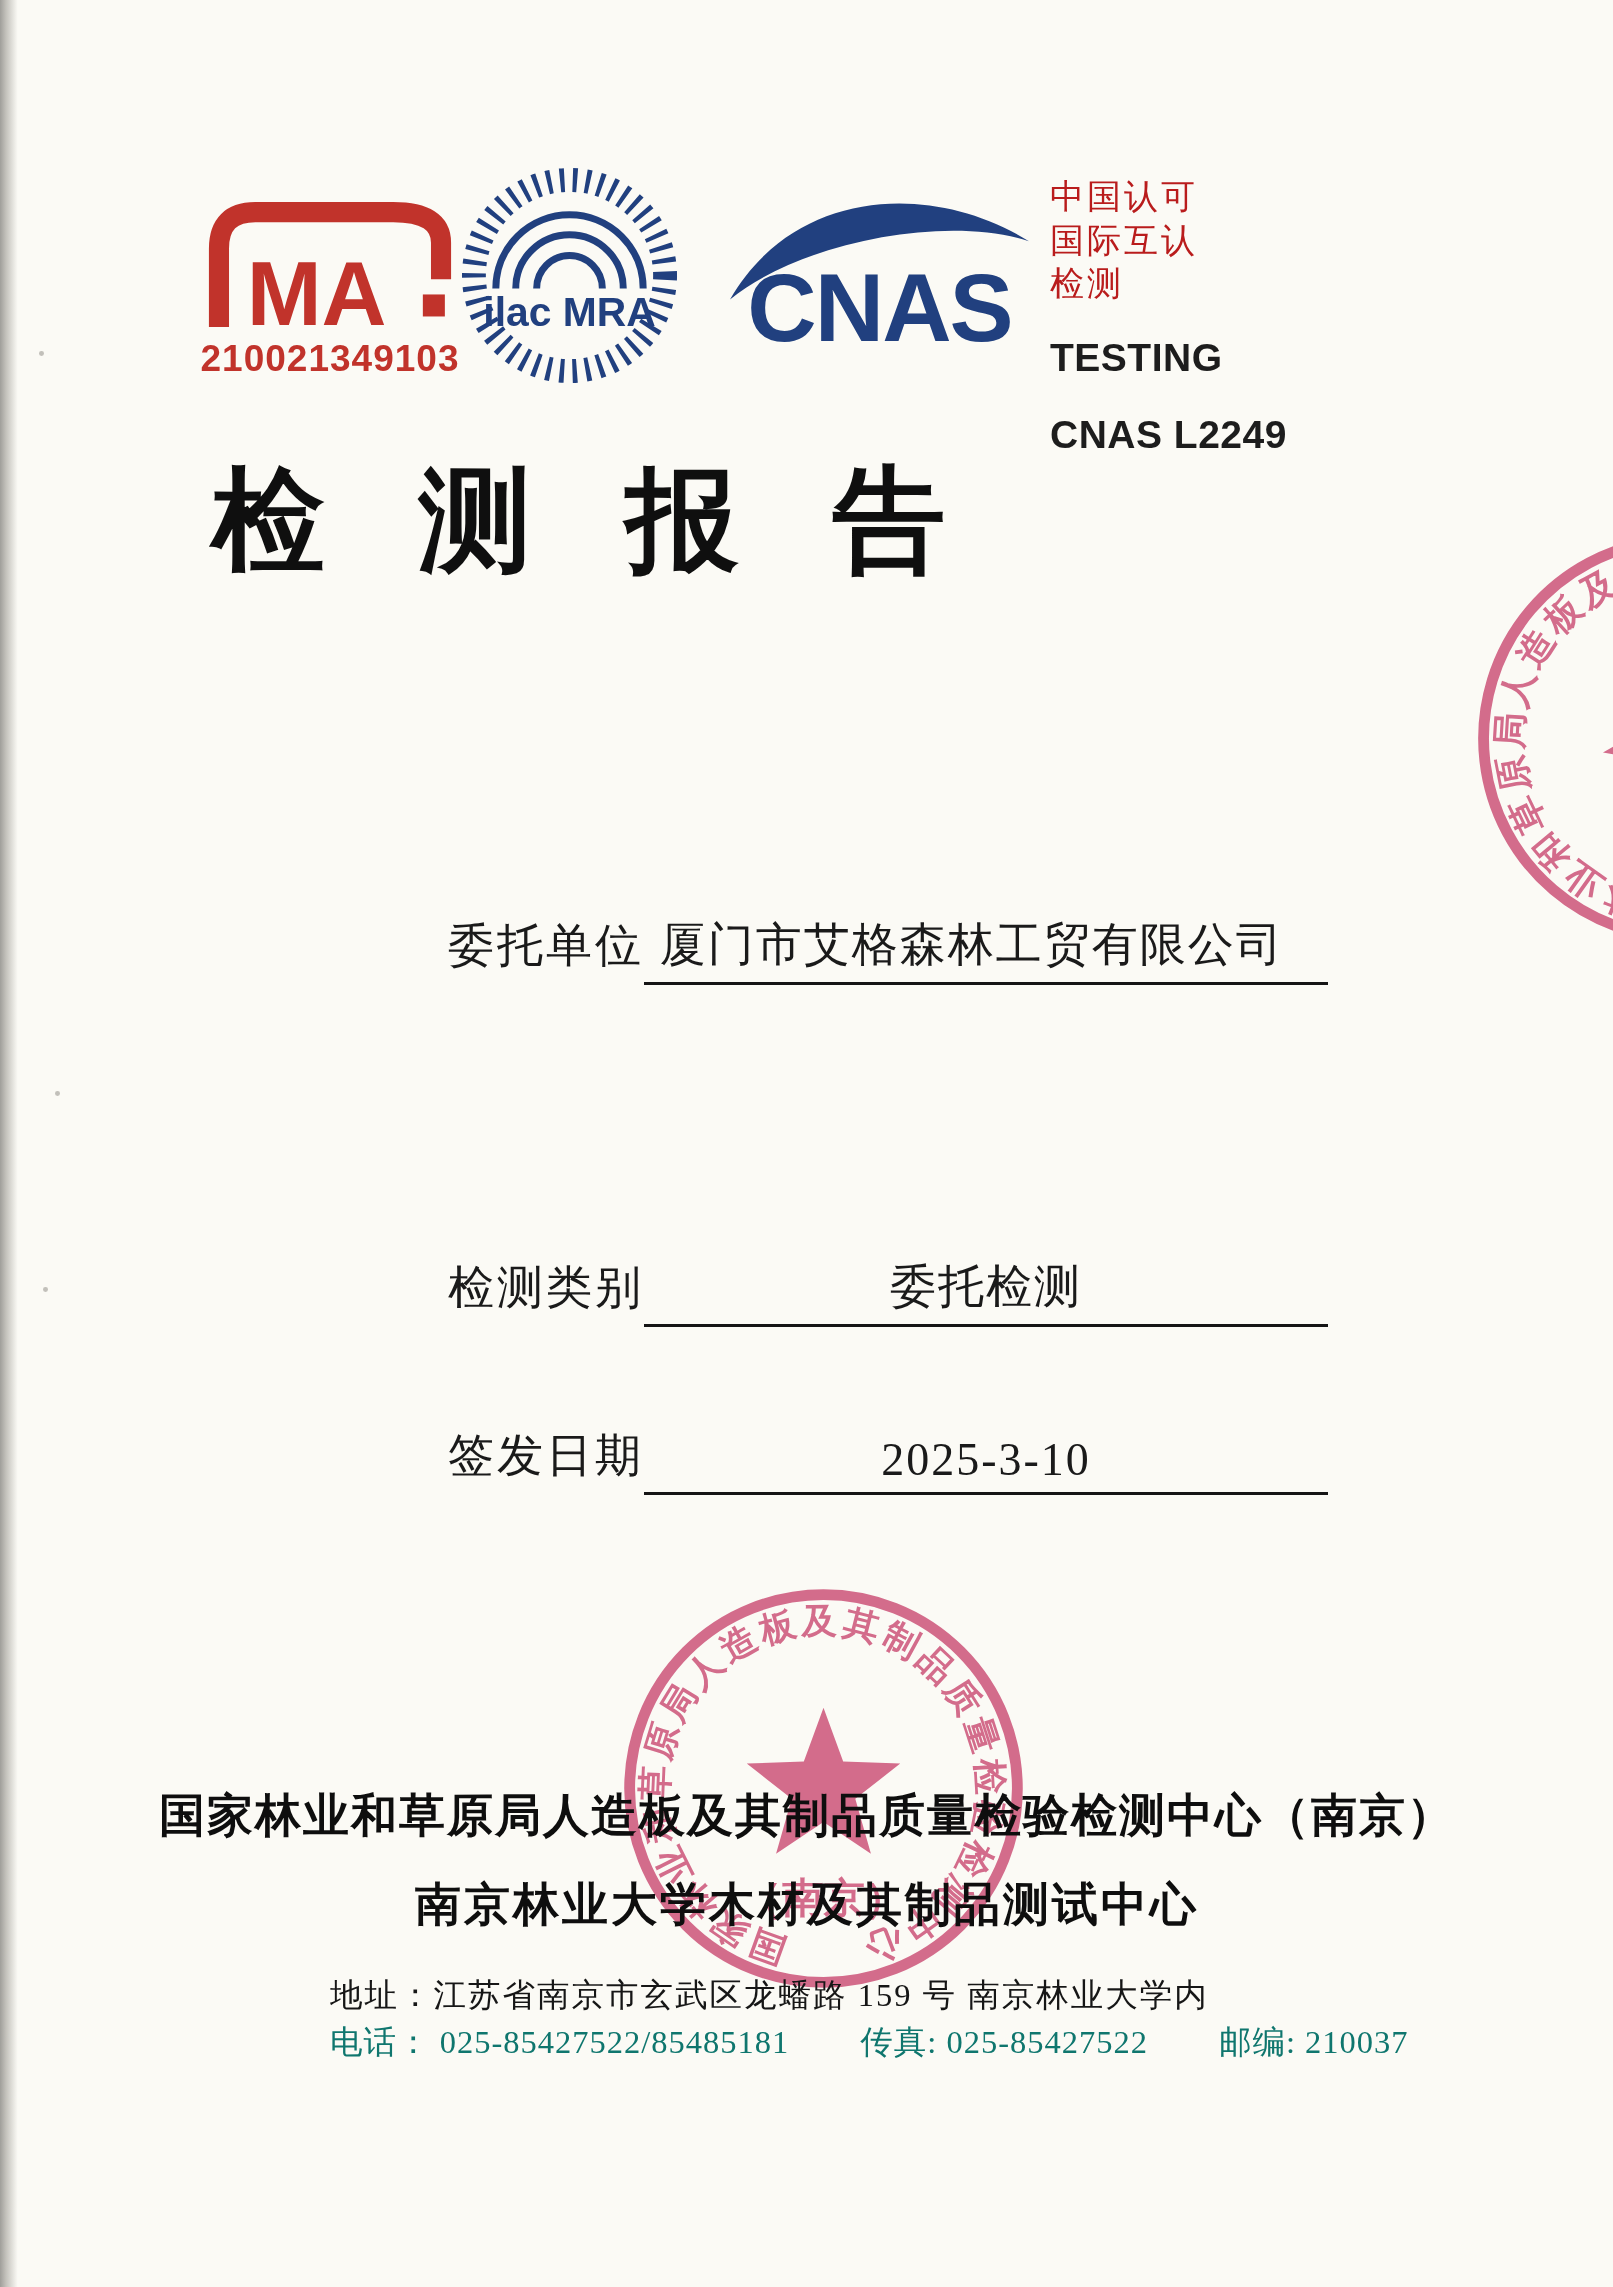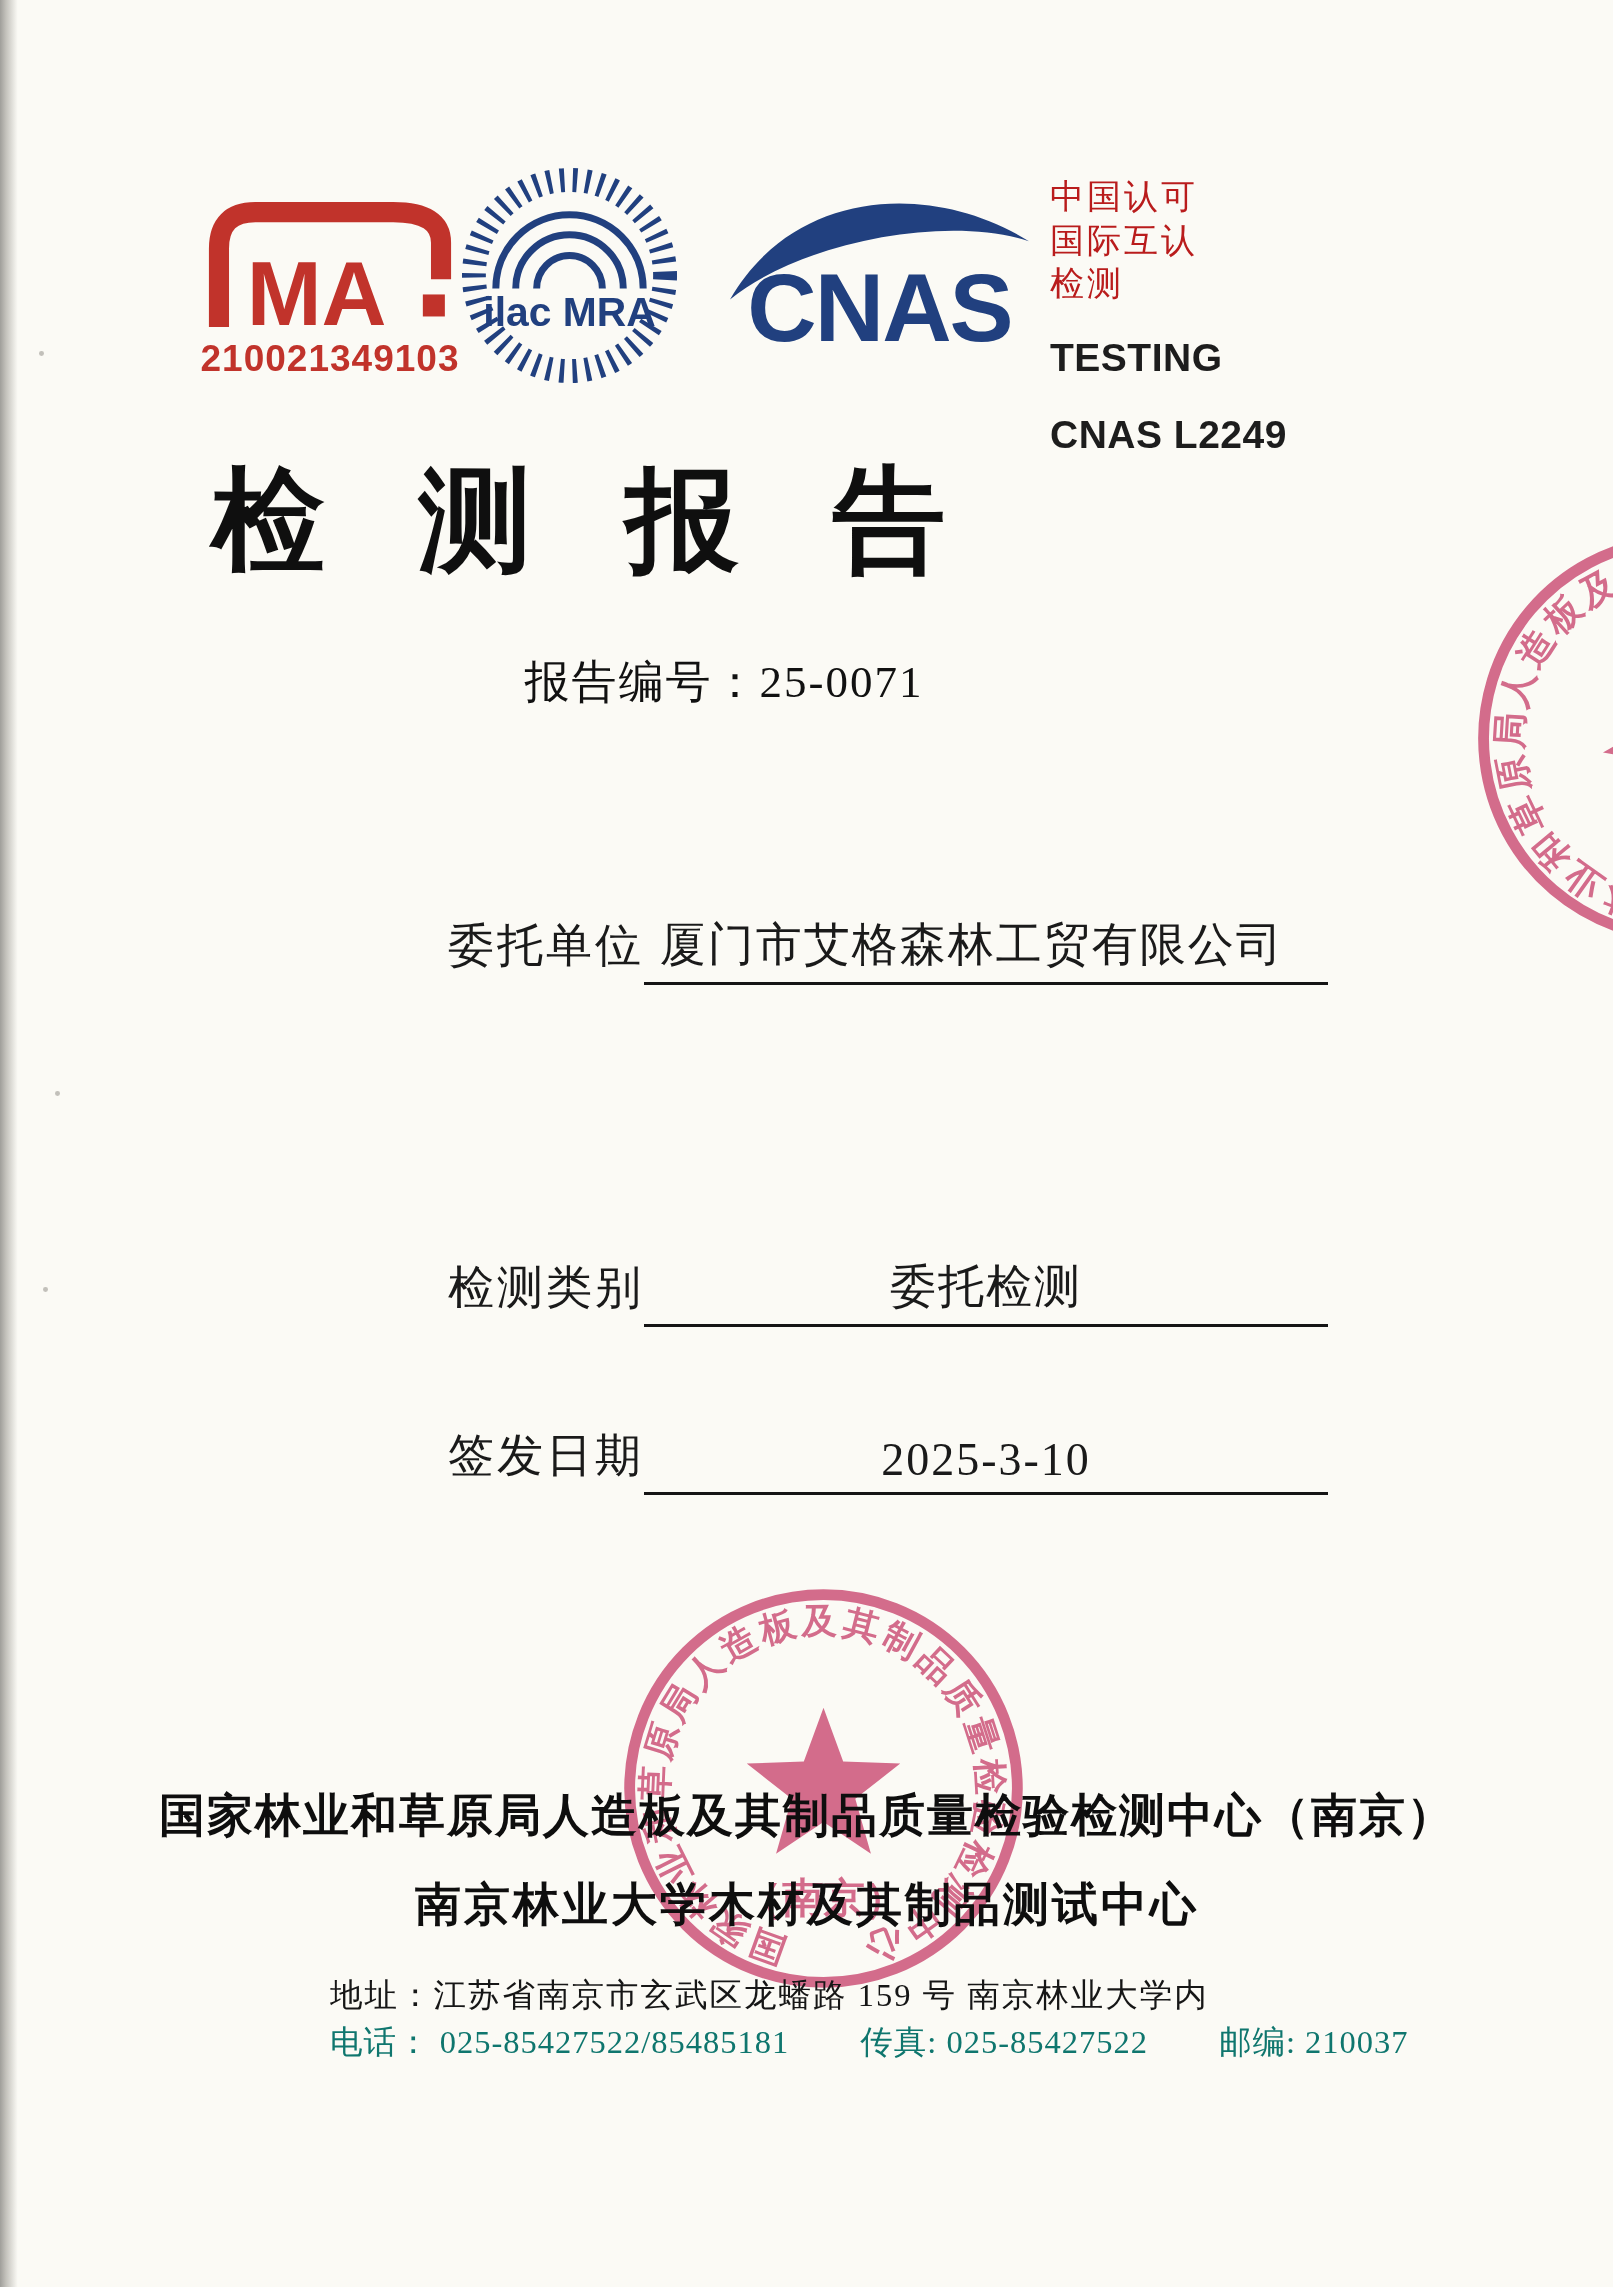--- a/index.html
+++ b/index.html
@@ -115,23 +115,20 @@
     <div class="zh">国际互认</div>
     <div class="zh">检测</div>
     <div class="en">TESTING</div>
     <div class="en">CNAS L2249</div>
   </div>
 
   <div class="title">
     <span>检测报告</span>
   </div>
 
-  <div class="report-line">
-    <span>报告编号：</span><span>25-0071</span>
-  </div>
 
   <div class="form-row row1 left-val">
     <div class="lbl">委托单位</div>
     <div class="val">厦门市艾格森林工贸有限公司</div>
   </div>
   <div class="form-row row3">
     <div class="lbl">检测类别</div>
     <div class="val">委托检测</div>
   </div>
   <div class="form-row row4">

